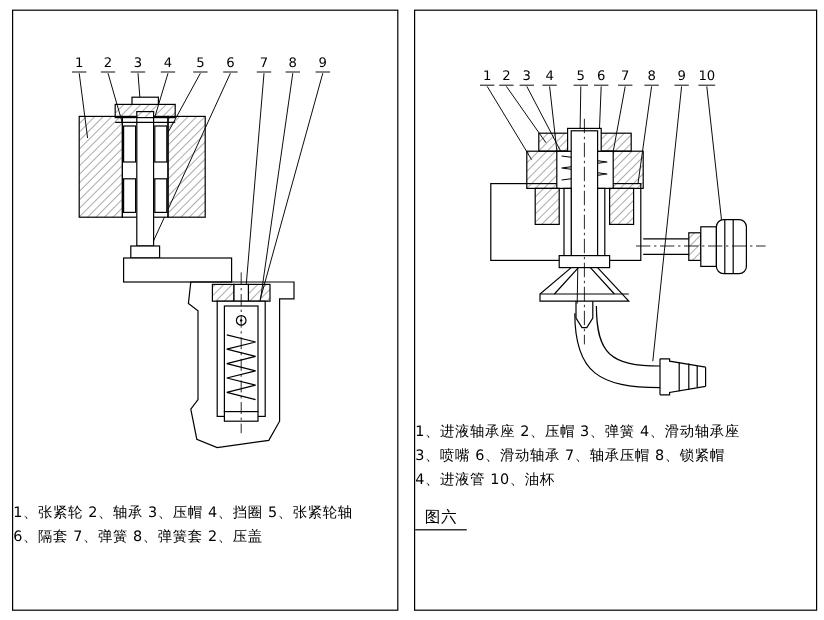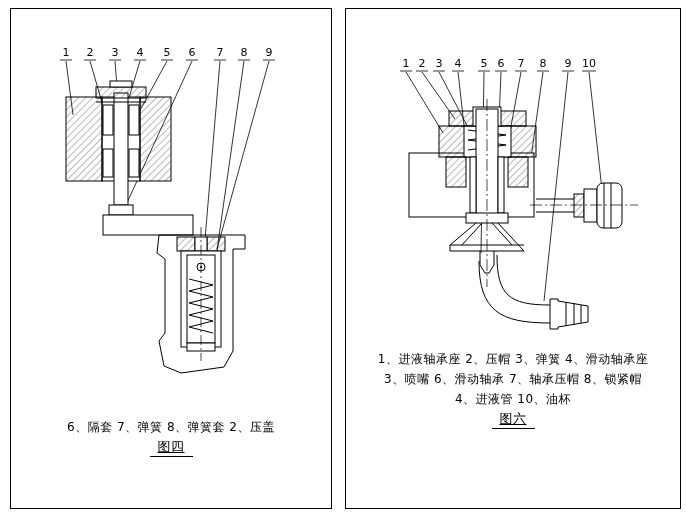--- a/index.html
+++ b/index.html
@@ -4,23 +4,23 @@
 <style>
   html,body{margin:0;padding:0;background:#fff;}
   .page{position:relative;width:687px;height:517px;background:#fff;overflow:hidden;
         font-family:"DejaVu Sans","Liberation Sans",sans-serif;color:#000;}
   .panel{position:absolute;border:1px solid #000;background:#fff;}
   #panel4{left:10px;top:8px;width:320px;height:499px;}
   #panel6{left:345px;top:8px;width:334px;height:499px;}
   svg.draw{position:absolute;left:0;top:0;}
   svg.draw text{font-family:"DejaVu Sans","Liberation Sans",sans-serif;font-size:11px;
                 fill:#000;stroke:none;text-anchor:middle;}
-  .captions{position:absolute;left:0;right:0;text-align:center;font-size:12px;
+  .captions{position:absolute;left:0;right:0;text-align:left;font-size:12px;
             line-height:20px;letter-spacing:0.5px;}
-  .fig-title{font-size:13px;text-decoration:underline;}
+  .fig-title{margin-top:13px;font-size:13px;}
   .fig-title span{border-bottom:1px solid #000;padding:0 8px 2px;}
 </style>
 </head>
 <body>
 
 <div class="page">
 
   <div class="panel" id="panel4">
     <svg class="draw" viewBox="0 0 320 499" width="320" height="499">
       <defs>
@@ -108,24 +108,22 @@
         <rect x="176" y="246" width="28" height="88"></rect>
         <circle cx="190" cy="258" r="4" fill="#fff"></circle>
         <circle cx="190" cy="258" r="1" fill="#000" stroke="none"></circle>
         <path d="M178,270 l24,6 l-24,6 l24,6 l-24,6 l24,6 l-24,6 l24,6 l-24,6 l24,6"></path>
         <rect x="176" y="334" width="28" height="8" fill="#fff"></rect>
         <line x1="190" y1="218" x2="190" y2="352" stroke-dasharray="10,3,2,3" stroke-width="0.7"></line>
       </g>
     </svg>
 
     <div class="captions" style="top:408px">
+      <div>1、张紧轮 2、轴承 3、压帽 4、挡圈 5、张紧轮轴</div>
       <div>6、隔套 7、弹簧 8、弹簧套 2、压盖</div>
-      <div class="fig-title">
-        <span>图四</span>
-      </div>
     </div>
   </div>
 
   <div class="panel" id="panel6">
     <svg class="draw" viewBox="0 0 334 499" width="334" height="499">
       <defs>
         <pattern id="h6" width="5" height="5" patternUnits="userSpaceOnUse" patternTransform="rotate(45)">
           <line x1="0" y1="0" x2="0" y2="5" stroke="#000" stroke-width="0.55"></line>
         </pattern>
       </defs>

